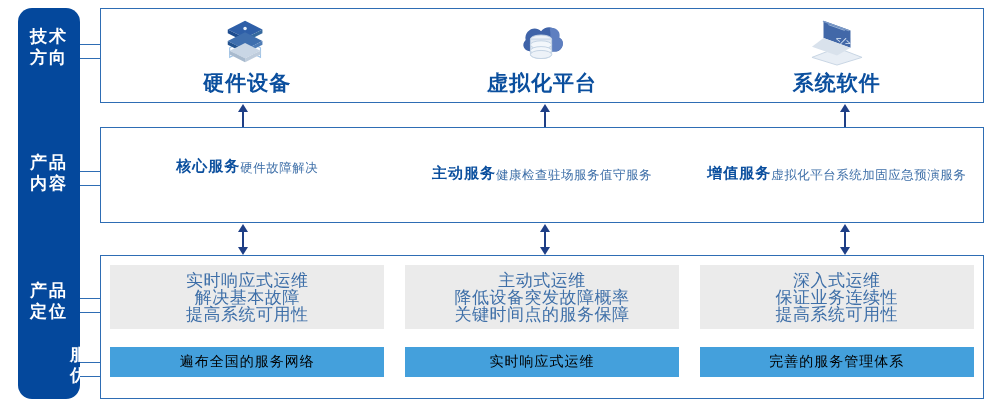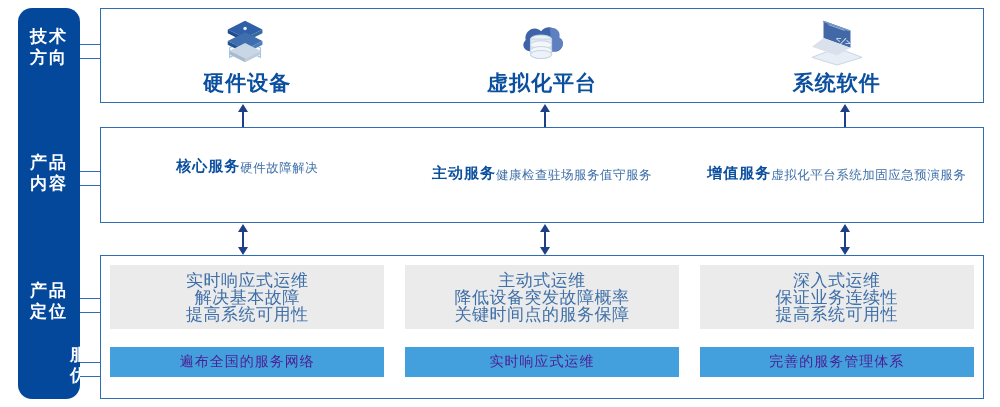--- a/index.html
+++ b/index.html
@@ -92,21 +92,21 @@
     justify-content:center;
   }
   .gc-line{
     color:#3E6FA8;font-size:17px;line-height:17px;letter-spacing:.5px;
     font-family:"DejaVu Sans","Liberation Sans",sans-serif;
   }
   .blue-bar{
     width:274px;height:30px;margin-top:18px;
     background:#44A0DC;
     display:flex;align-items:center;justify-content:center;
-    color:#4c1d95;font-size:14px;letter-spacing:1px;
+    color:#000000;font-size:14px;letter-spacing:1px;
     font-family:"DejaVu Sans","Liberation Sans",sans-serif;
   }
 
   
   .arrow{position:absolute;}
 </style>
 </head>
 <body>
 
 <div id="diagram">

